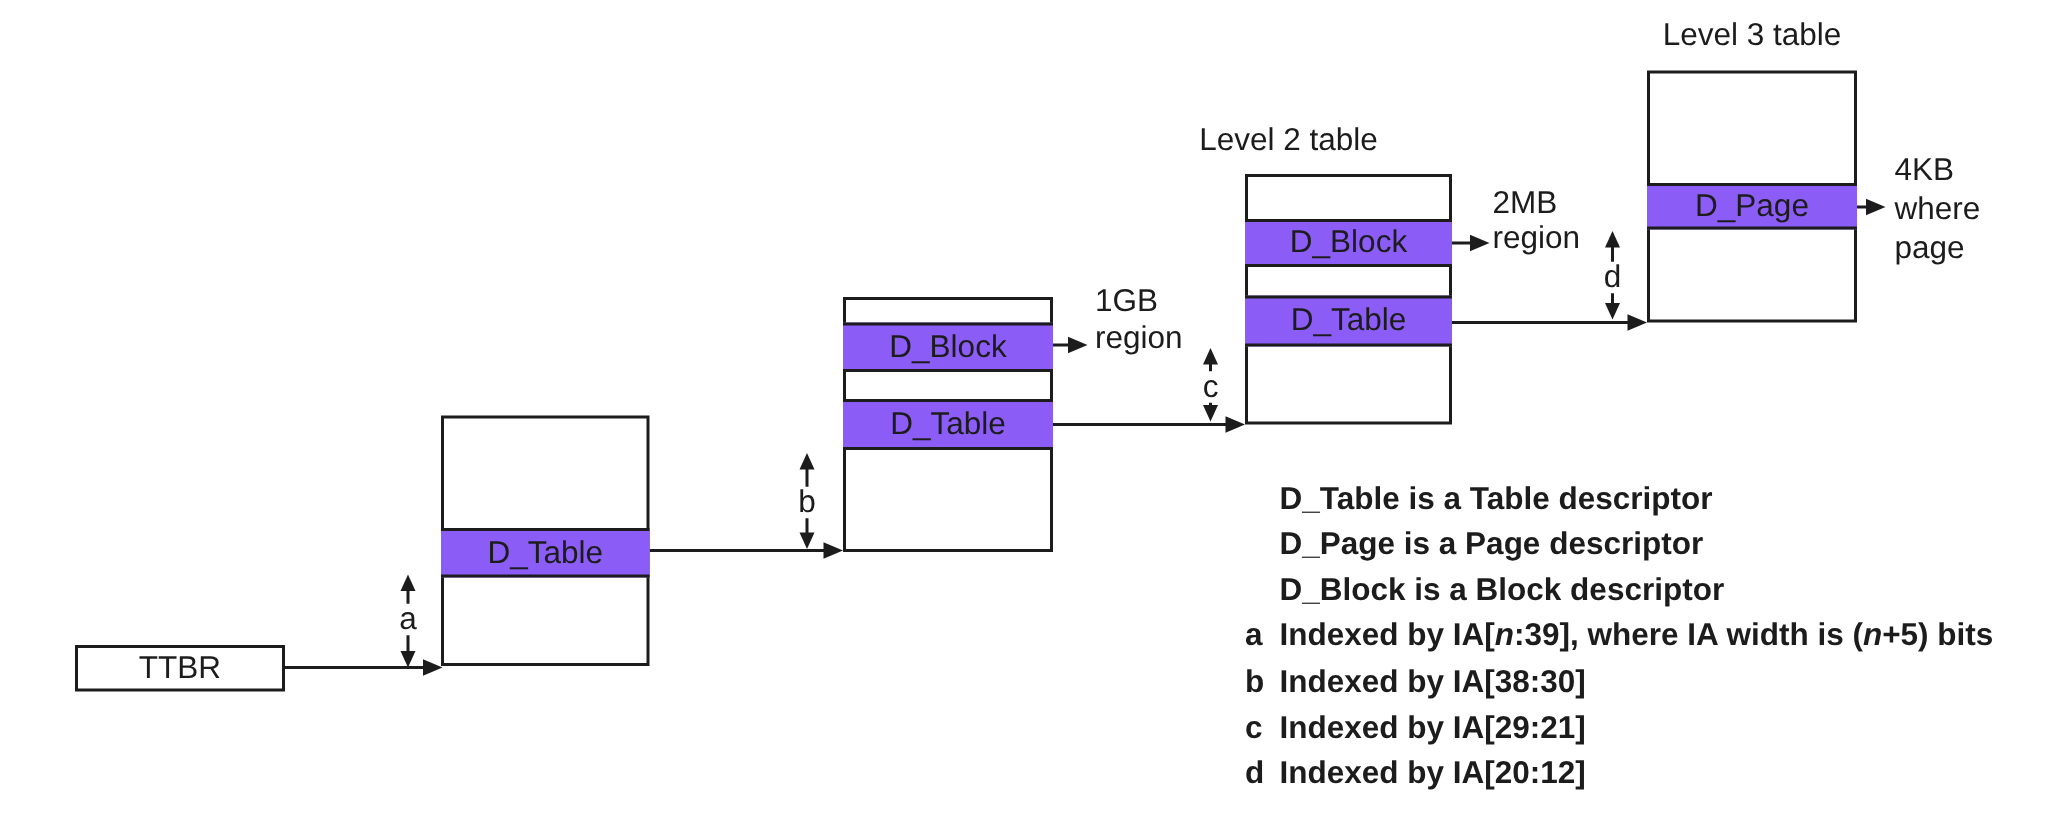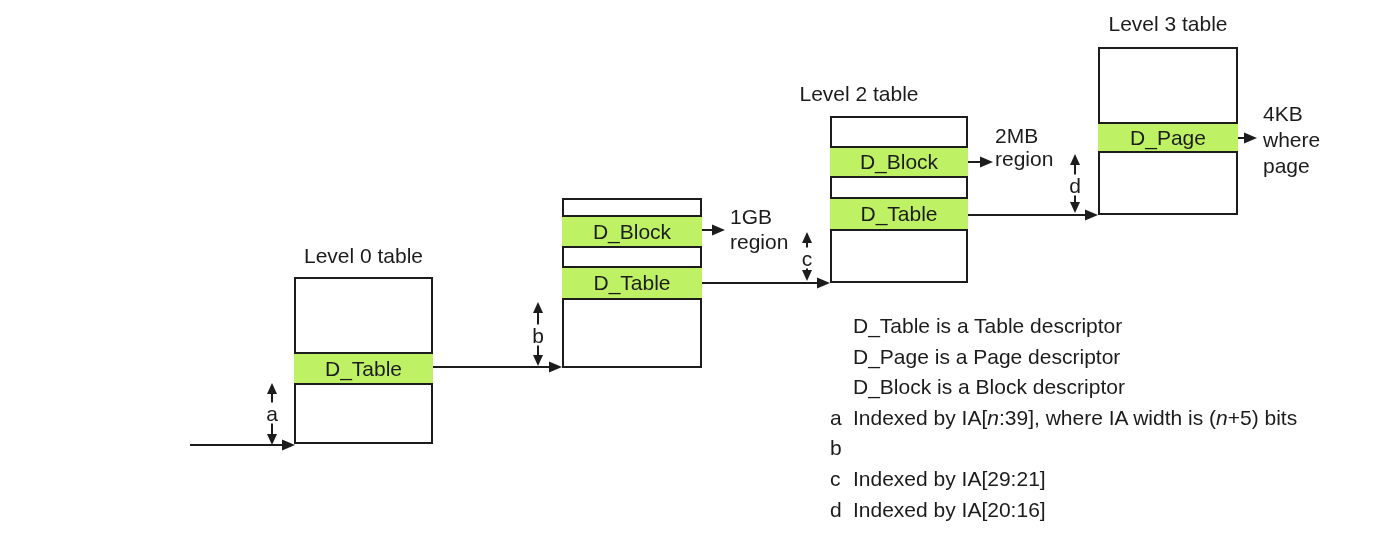--- a/index.html
+++ b/index.html
@@ -23,21 +23,21 @@
   .table-title {
     position: absolute;
     text-align: center;
     white-space: nowrap;
     line-height: 22px;
   }
   .desc-row {
     position: absolute;
     border-top: 2px solid #1c1c1c;
     border-bottom: 2px solid #1c1c1c;
-    background: #bef264;
+    background: #8b5cf6;
     box-sizing: border-box;
     display: flex;
     align-items: center;
     justify-content: center;
   }
   .ttbr-box {
     display: flex;
     align-items: center;
     justify-content: center;
   }
@@ -52,23 +52,24 @@
     position: absolute;
     white-space: pre-line;
   }
   .legend {
     position: absolute;
     left: 830px;
     top: 314px;
   }
   .legend-row {
     display: flex;
-    align-items: flex-start;
+    align-items: flex-end;
     height: 30.6px;
     white-space: nowrap;
+    font-weight: bold;
   }
   .legend-key {
     display: inline-block;
     width: 23px;
     flex-shrink: 0;
   }
   .legend i { font-style: italic; }
 </style>
 </head>
 <body>
@@ -110,22 +111,24 @@
       <line x1="807" y1="241" x2="807" y2="273"></line>
       <polygon points="807,232 802,243 812,243" stroke="none"></polygon>
       <polygon points="807,281 802,270 812,270" stroke="none"></polygon>
 
       <line x1="1075" y1="164" x2="1075" y2="205"></line>
       <polygon points="1075,154 1070,165 1080,165" stroke="none"></polygon>
       <polygon points="1075,213 1070,202 1080,202" stroke="none"></polygon>
     </g>
   </svg>
 
+  <div class="box ttbr-box" style="left:50px;top:430px;width:140px;height:31px">
+    <span>TTBR</span>
+  </div>
 
-  <div class="table-title" style="left:294px;top:245px;width:139px">Level 0 table</div>
   <div class="box" style="left:294px;top:277px;width:139px;height:167px"></div>
   <div class="desc-row" style="left:294px;top:352px;width:139px;height:33px">
     <span>D_Table</span>
   </div>
 
   <div class="box" style="left:562px;top:198px;width:140px;height:170px"></div>
   <div class="desc-row" style="left:562px;top:215px;width:140px;height:33px">
     <span>D_Block</span>
   </div>
   <div class="desc-row" style="left:562px;top:266px;width:140px;height:34px">
@@ -145,21 +148,21 @@
   <div class="box" style="left:1098px;top:47px;width:140px;height:168px"></div>
   <div class="desc-row" style="left:1098px;top:122px;width:140px;height:31px">
     <span>D_Page</span>
   </div>
 
   <div class="arrow-letter" style="left:272px;top:413px">a</div>
   <div class="arrow-letter" style="left:538px;top:335px">b</div>
   <div class="arrow-letter" style="left:807px;top:258px">c</div>
   <div class="arrow-letter" style="left:1075px;top:185px">d</div>
 
-  <div class="region-label" style="left:730px;top:204px;line-height:25px">1GB
+  <div class="region-label" style="left:730px;top:188px;line-height:25px">1GB
 region</div>
   <div class="region-label" style="left:995px;top:124px;line-height:23px">2MB
 region</div>
   <div class="region-label" style="left:1263px;top:101px;line-height:26px">4KB
 where
 page</div>
 
   <div class="legend">
     <div class="legend-row">
       <span class="legend-key"></span>
@@ -172,24 +175,25 @@
     <div class="legend-row">
       <span class="legend-key"></span>
       <span>D_Block is a Block descriptor</span>
     </div>
     <div class="legend-row">
       <span class="legend-key">a</span>
       <span><span>Indexed by IA[</span><i>n</i><span>:39], where IA width is (</span><i>n</i><span>+5) bits</span></span>
     </div>
     <div class="legend-row">
       <span class="legend-key">b</span>
+      <span>Indexed by IA[38:30]</span>
     </div>
     <div class="legend-row">
       <span class="legend-key">c</span>
       <span>Indexed by IA[29:21]</span>
     </div>
     <div class="legend-row">
       <span class="legend-key">d</span>
-      <span>Indexed by IA[20:16]</span>
+      <span>Indexed by IA[20:12]</span>
     </div>
   </div>
 
 </div>
 
 </body></html>

